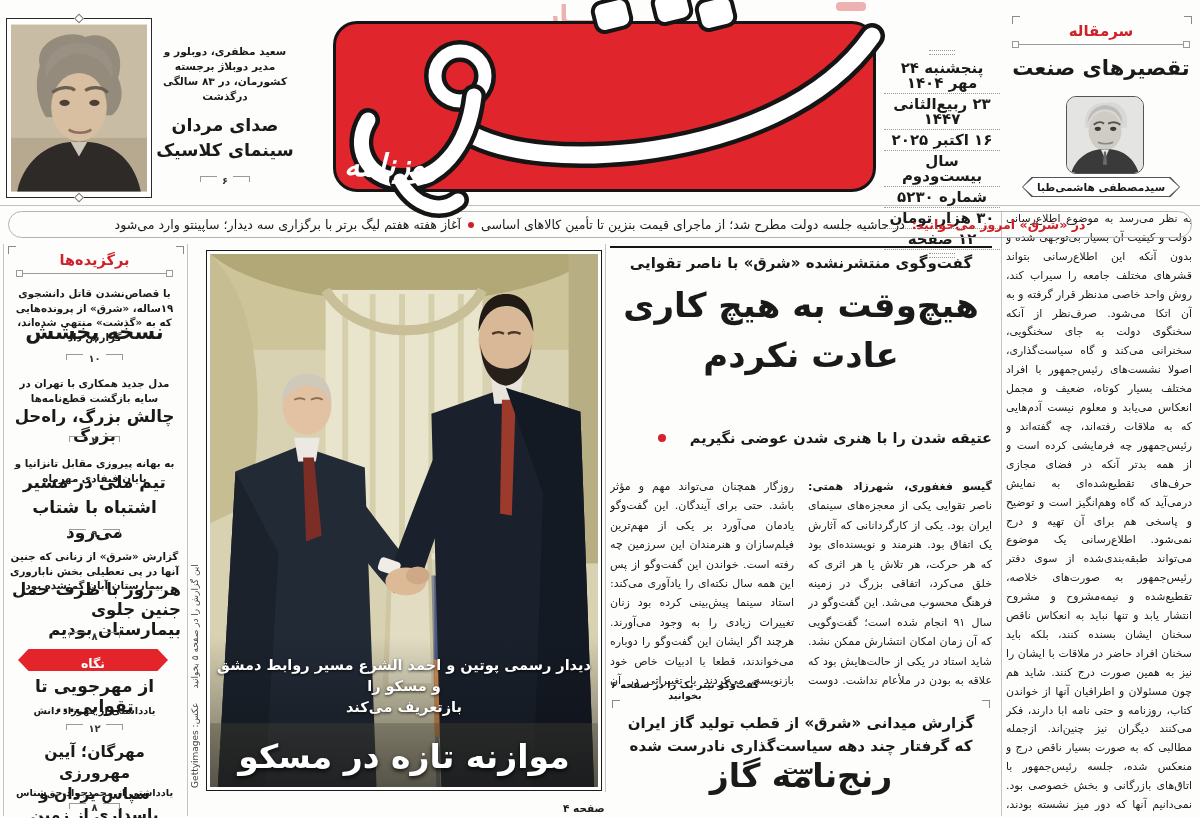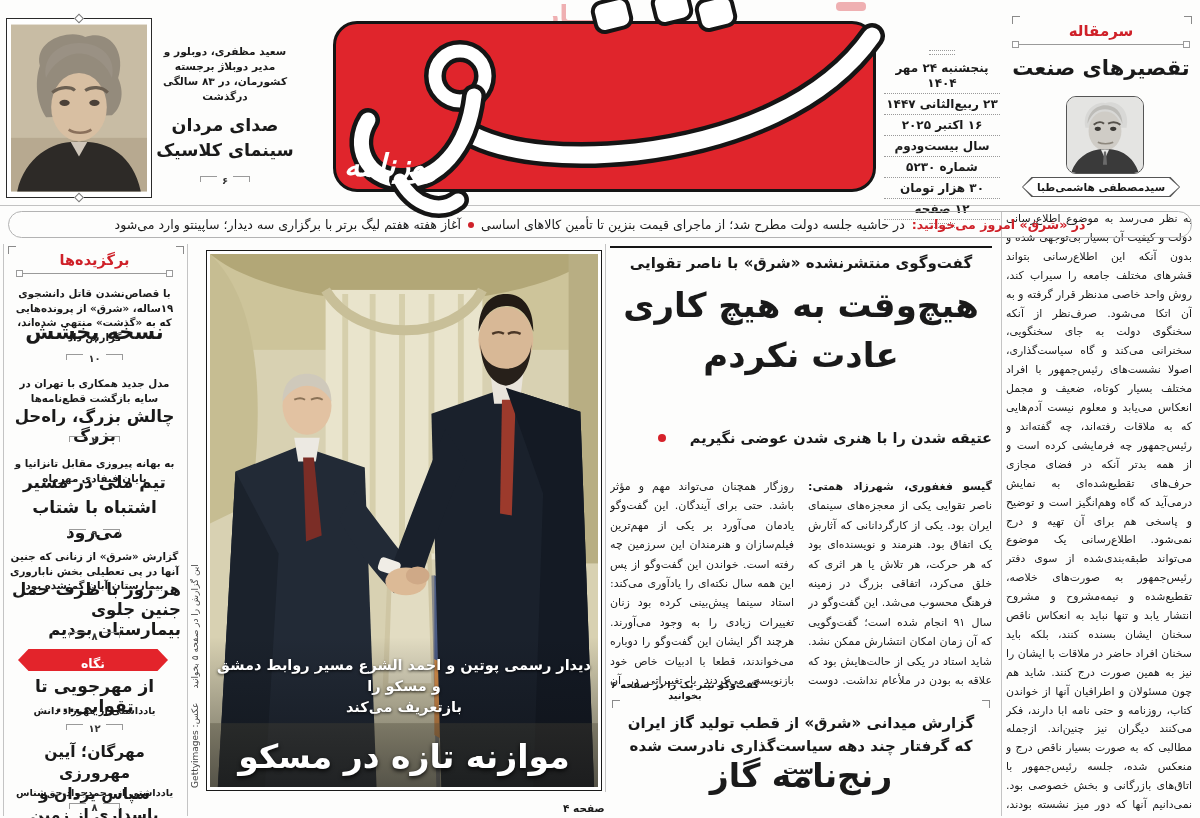--- a/index.html
+++ b/index.html
@@ -32,21 +32,21 @@
   #obit-frame svg{width:100%;height:100%;display:block;}
   .notch{position:absolute;left:50%;transform:translateX(-50%) rotate(45deg);width:7px;height:7px;background:#fff;border:1px solid #777;}
   #obit-cap{left:152px;top:44px;width:146px;}
   #obit-kicker{font-size:10.6px;font-weight:bold;line-height:15px;}
   #obit-title{font-size:17.5px;font-weight:bold;line-height:25px;margin-top:9px;}
   #logo-watermark{left:545px;top:0px;font-size:25px;font-weight:bold;color:#efb0b2;letter-spacing:1px;z-index:1;}
   #logo-watermark2{left:836px;top:2px;width:30px;height:9px;background:#efb0b2;border-radius:4px;z-index:1;}
   #logo-box{left:333px;top:21px;width:543px;height:171px;background:#e0252c;border:3px solid #151515;border-radius:24px;z-index:2;}
   #logo-cal{position:absolute;left:-10px;top:-30px;width:563px;height:240px;overflow:visible;z-index:3;}
   #rozname{position:absolute;left:8px;bottom:6px;right:auto;font-size:31px;font-weight:bold;font-style:italic;color:#fff;z-index:4;letter-spacing:-1px;}
-  #date-block{left:884px;top:50px;width:116px;font-size:12px;font-weight:bold;}
+  #date-block{left:884px;top:50px;width:116px;font-size:15px;font-weight:bold;}
   #date-block .dline{padding:2.5px 0;border-bottom:1px dotted #9a9a9a;text-align:center;line-height:15px;}
   #date-block .dline:last-child{border-bottom:none;}
   .mini-orn{height:5px;border-top:1px dotted #9a9a9a;border-bottom:1px dotted #9a9a9a;width:26px;margin:0 auto 3px;}
   .mini-orn.b{margin:3px auto 0;}
   
   #ed-head{left:1010px;top:22px;width:182px;font-size:15px;font-weight:bold;}
   #ed-title{left:1010px;top:56px;width:182px;font-size:21px;font-weight:bold;}
   #ed-photo{left:1066px;top:96px;width:78px;height:78px;border:1px solid #555;border-radius:10px;overflow:hidden;background:#e9e9e9;}
   #ed-photo svg{width:100%;height:100%;display:block;}
   .hexwrap{position:absolute;padding:1px;background:#555;clip-path:polygon(6% 0,94% 0,100% 50%,94% 100%,6% 100%,0 50%);}

